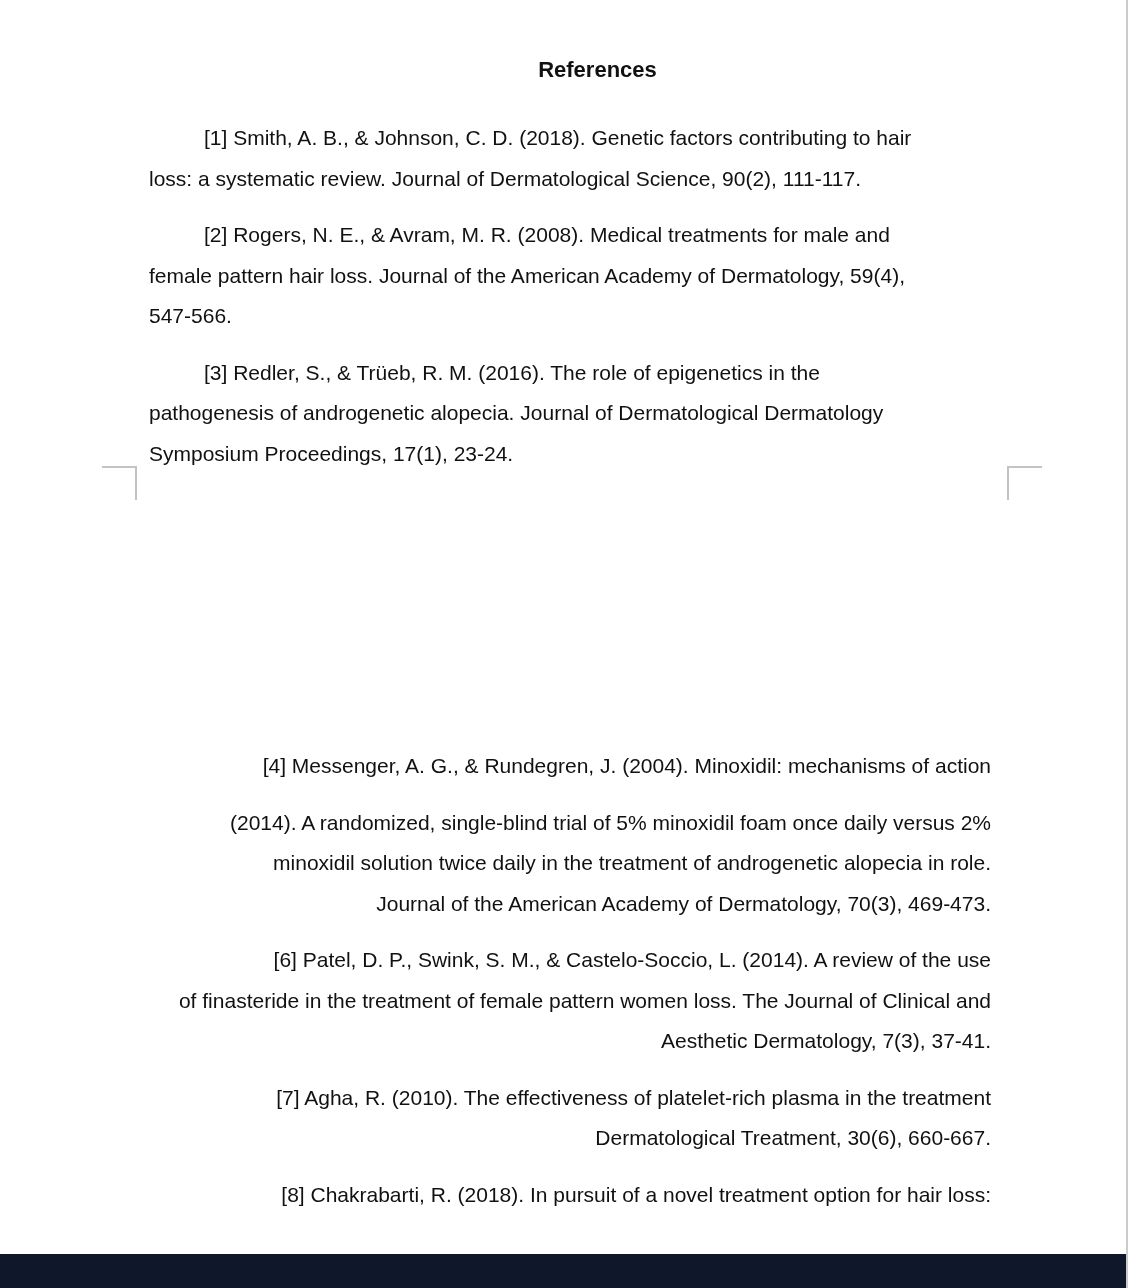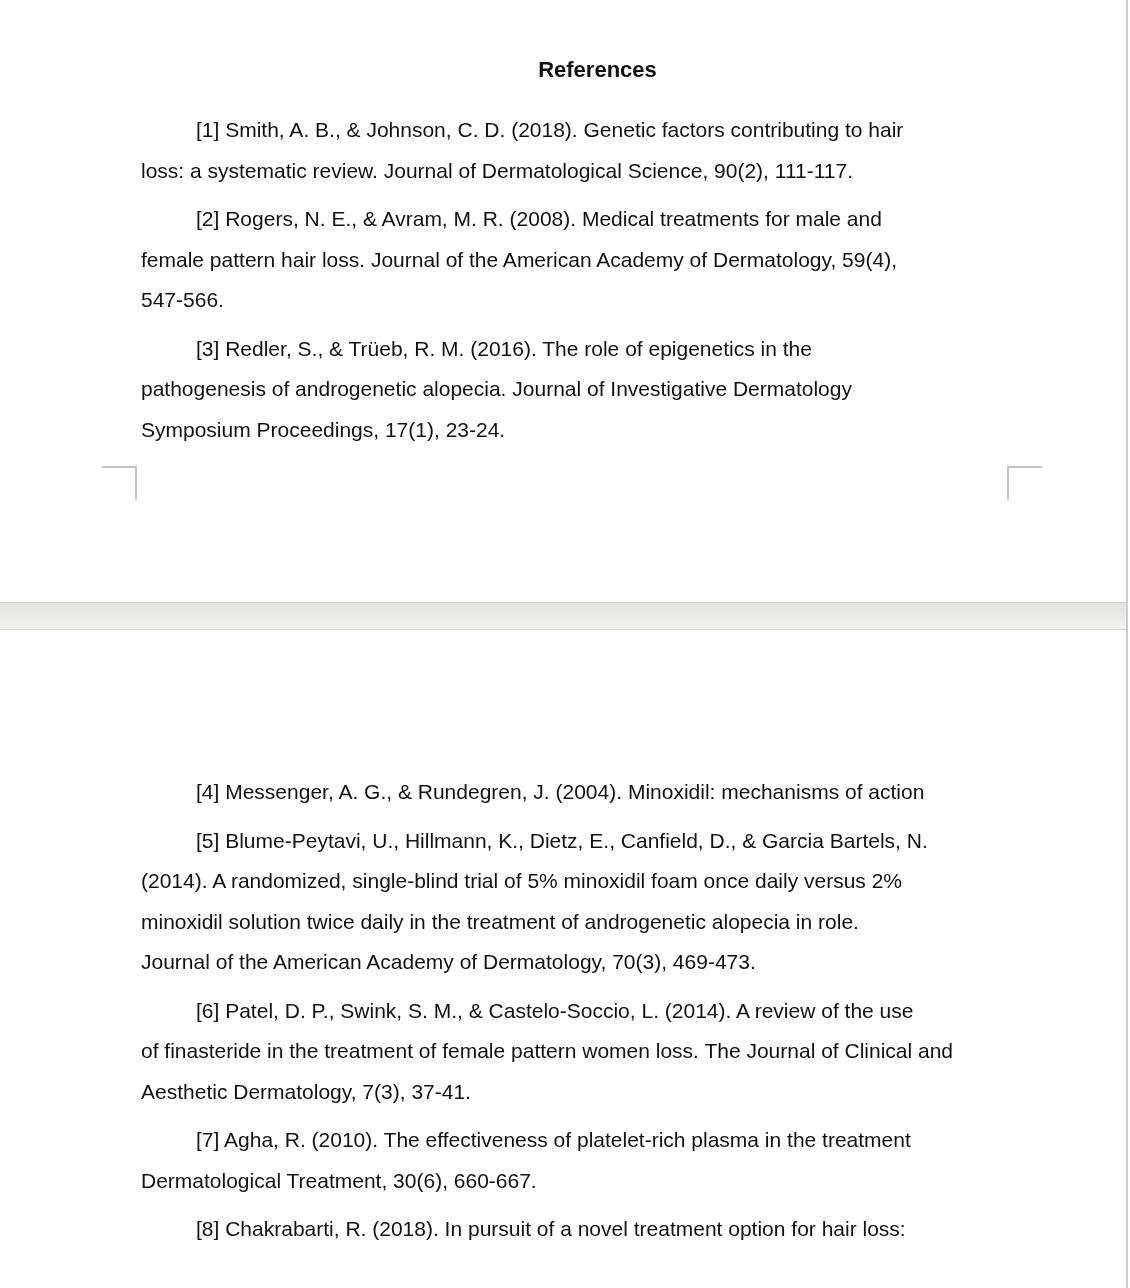--- a/index.html
+++ b/index.html
@@ -9,21 +9,21 @@
     position:relative;
     width:1130px; height:1288px;
     overflow:hidden;
     background:#0f172a;
     font-family:"Liberation Sans","DejaVu Sans",sans-serif;
     color:#111111;
   }
 
   .page { position:absolute; left:0; width:1130px; background:#ffffff; }
   .page-1 { top:0; height:602px; }
-  .page-2 { top:630px; height:658px; }
+  .page-2 { top:596px; height:658px;text-align:right; }
 
   .page-gap {
     position:absolute; left:0; top:602px;
     width:1130px; height:28px;
     background:linear-gradient(180deg,#e3e3e1 0%,#eaeae8 55%,#f1f1ef 100%);
     border-top:1px solid #cfcfcd;
     border-bottom:1px solid #d7d7d5;
   }
 
   .doc-heading {
@@ -33,21 +33,21 @@
     font-size:22px; line-height:30px; font-weight:700;
   }
 
   .text-area {
     position:absolute; left:133px; width:874px;
     font-size:21px; line-height:40.5px;
   }
   .text-area-1 { top:102px; }
   .text-area-2 { top:134px; } 
 
-  .ref { margin:8px; }
+  .ref { margin:16px; }
   .ref .line { display:block; white-space:nowrap; }
   .ref .first { padding-left:55px; }
 
   
   .mark { position:absolute; background:#c3c3c3; }
 
   
   .window-edge { position:absolute; top:0; left:1126px; width:2px; height:1288px; background:#cbcbcb; }
   .window-edge-outside { position:absolute; top:0; left:1128px; width:2px; height:1288px; background:#ffffff; }
 </style>
@@ -64,21 +64,21 @@
         <span class="line first">[1] Smith, A. B., &amp; Johnson, C. D. (2018). Genetic factors contributing to hair</span>
         <span class="line">loss: a systematic review. Journal of Dermatological Science, 90(2), 111-117.</span>
       </p>
       <p class="ref">
         <span class="line first">[2] Rogers, N. E., &amp; Avram, M. R. (2008). Medical treatments for male and</span>
         <span class="line">female pattern hair loss. Journal of the American Academy of Dermatology, 59(4),</span>
         <span class="line">547-566.</span>
       </p>
       <p class="ref">
         <span class="line first">[3] Redler, S., &amp; Trüeb, R. M. (2016). The role of epigenetics in the</span>
-        <span class="line">pathogenesis of androgenetic alopecia. Journal of Investigative Dermatology</span>
+        <span class="line">pathogenesis of androgenetic alopecia. Journal of Dermatological Dermatology</span>
         <span class="line">Symposium Proceedings, 17(1), 23-24.</span>
       </p>
     </div>
   </section>
 
   <div class="mark" style="left:102px; top:466px; width:35px; height:2px;"></div>
   <div class="mark" style="left:135px; top:466px; width:2px; height:34px;"></div>
   <div class="mark" style="left:1007px; top:466px; width:35px; height:2px;"></div>
   <div class="mark" style="left:1007px; top:466px; width:2px; height:34px;"></div>
 
@@ -88,21 +88,20 @@
   <div class="mark" style="left:102px; top:768px; width:35px; height:2px;"></div>
   <div class="mark" style="left:1007px; top:736px; width:2px; height:34px;"></div>
   <div class="mark" style="left:1007px; top:768px; width:35px; height:2px;"></div>
 
   <section class="page page-2">
     <div class="text-area text-area-2">
       <p class="ref">
         <span class="line first">[4] Messenger, A. G., &amp; Rundegren, J. (2004). Minoxidil: mechanisms of action</span>
       </p>
       <p class="ref">
-        <span class="line first">[5] Blume-Peytavi, U., Hillmann, K., Dietz, E., Canfield, D., &amp; Garcia Bartels, N.</span>
         <span class="line">(2014). A randomized, single-blind trial of 5% minoxidil foam once daily versus 2%</span>
         <span class="line">minoxidil solution twice daily in the treatment of androgenetic alopecia in role.</span>
         <span class="line">Journal of the American Academy of Dermatology, 70(3), 469-473.</span>
       </p>
       <p class="ref">
         <span class="line first">[6] Patel, D. P., Swink, S. M., &amp; Castelo-Soccio, L. (2014). A review of the use</span>
         <span class="line">of finasteride in the treatment of female pattern women loss. The Journal of Clinical and</span>
         <span class="line">Aesthetic Dermatology, 7(3), 37-41.</span>
       </p>
       <p class="ref">

